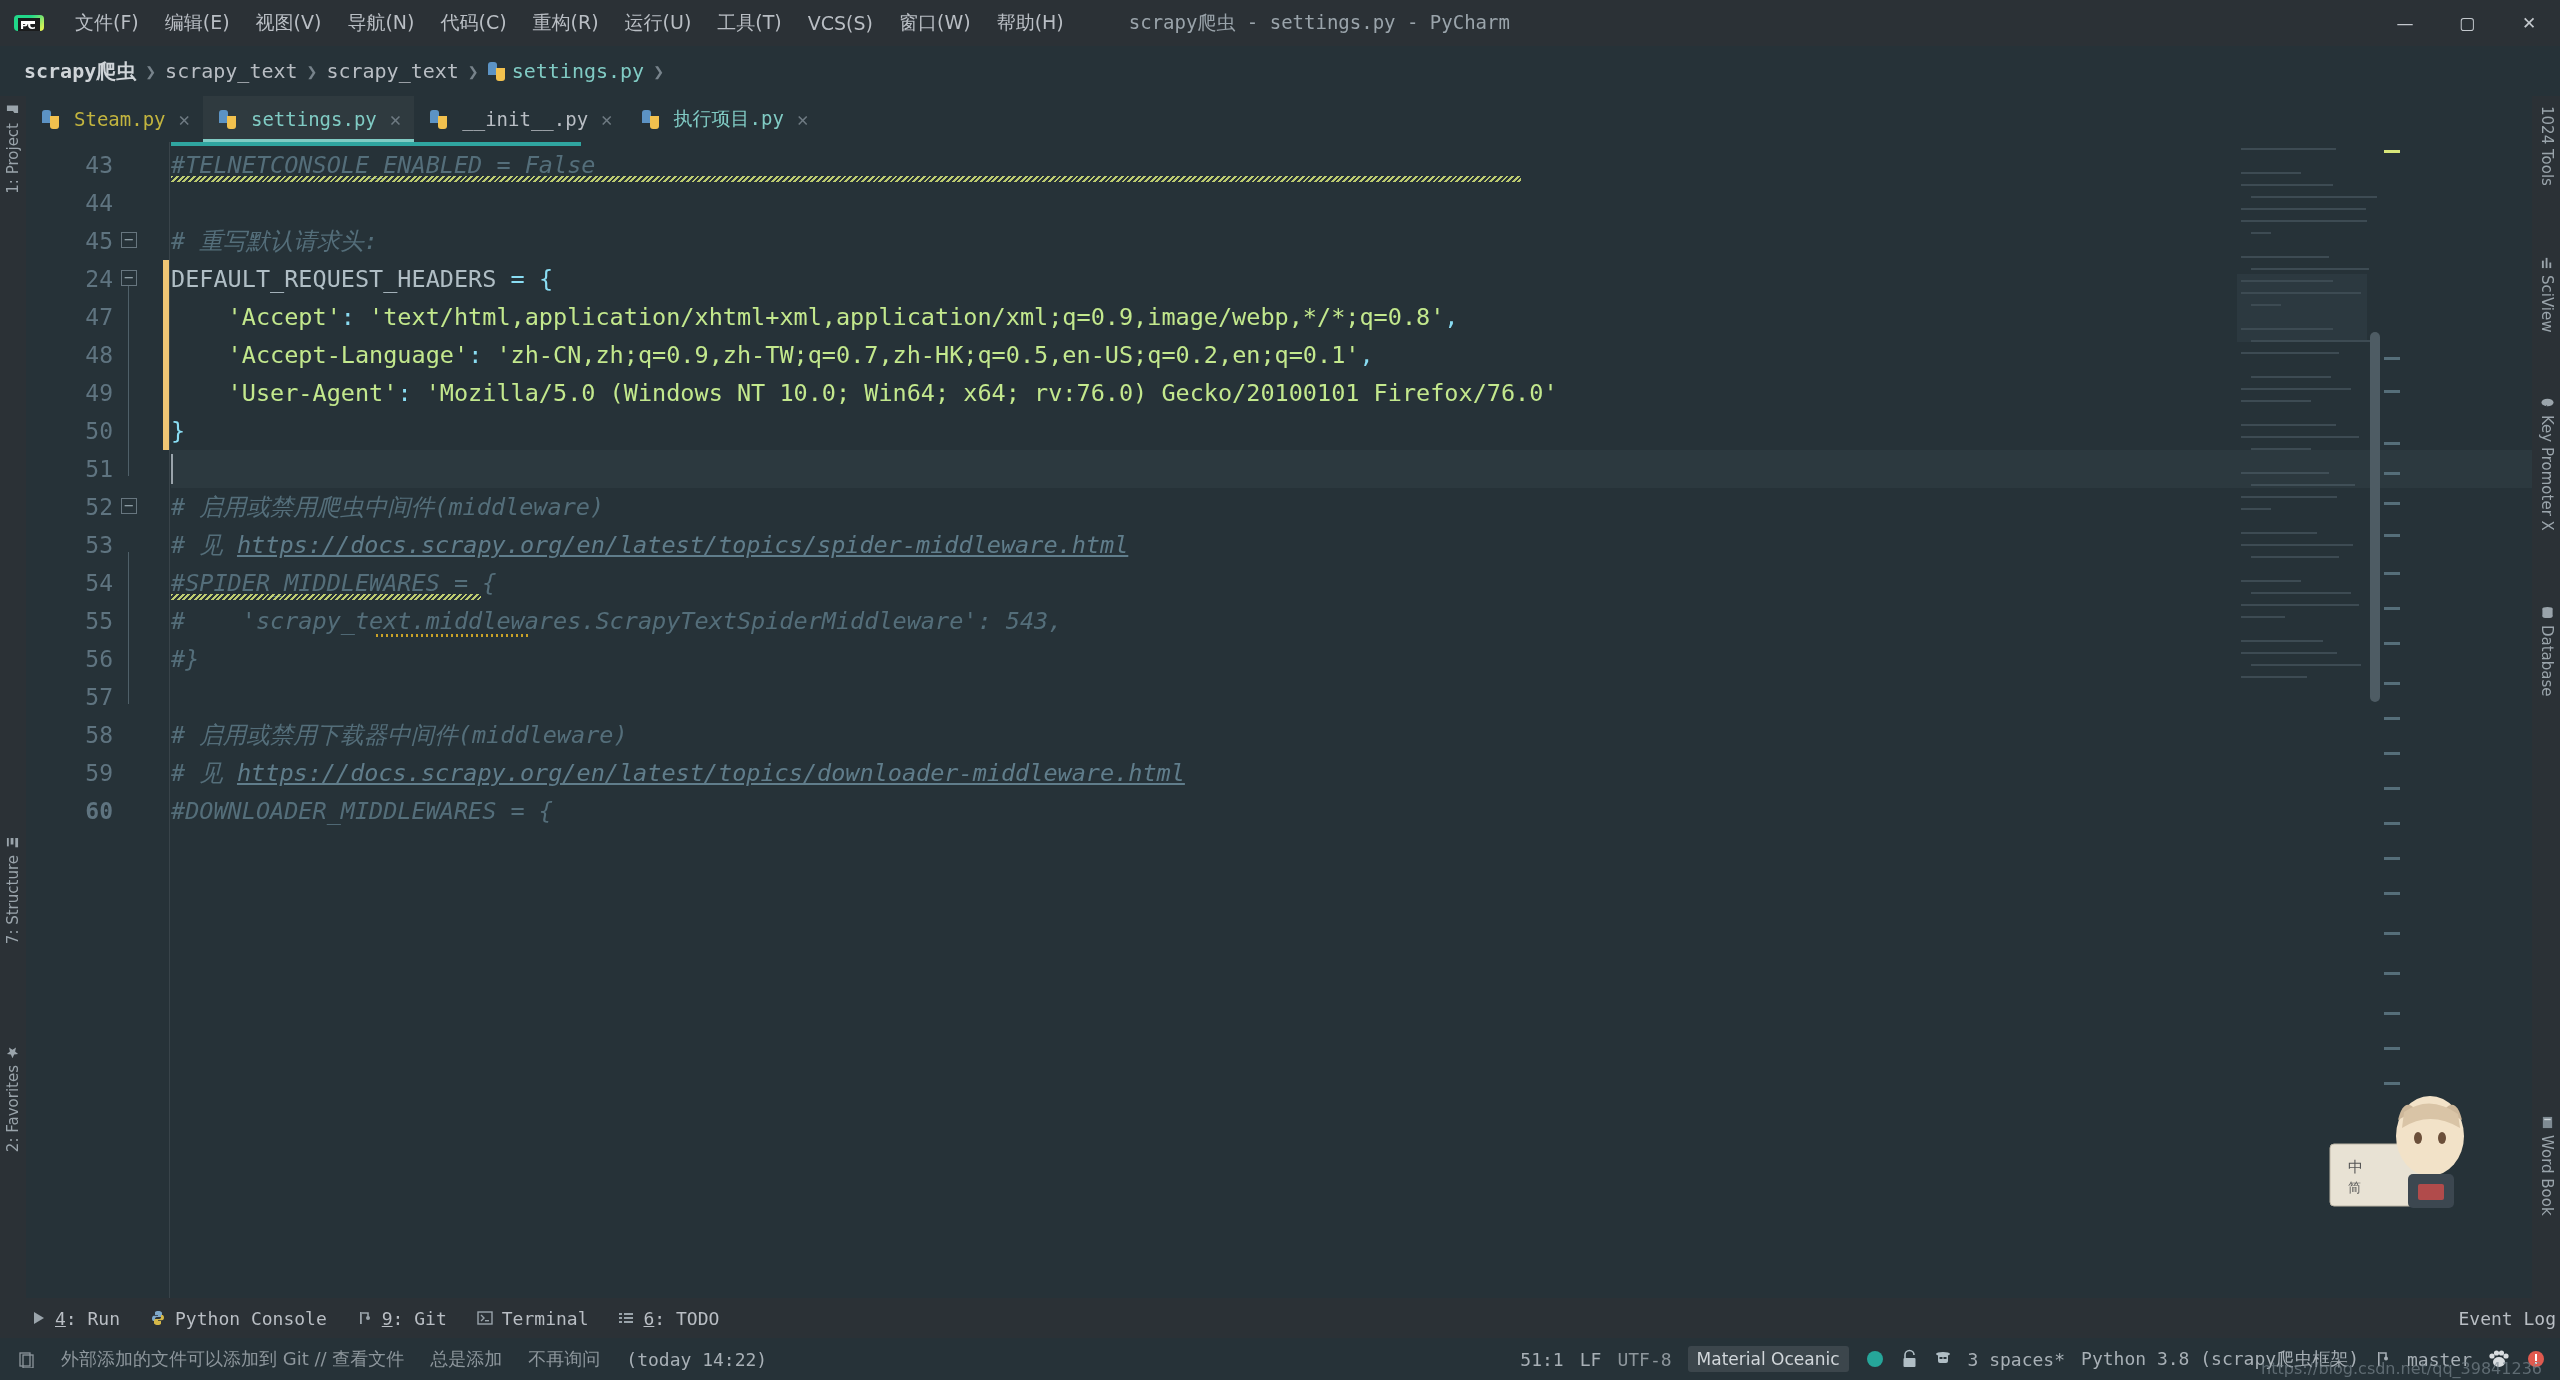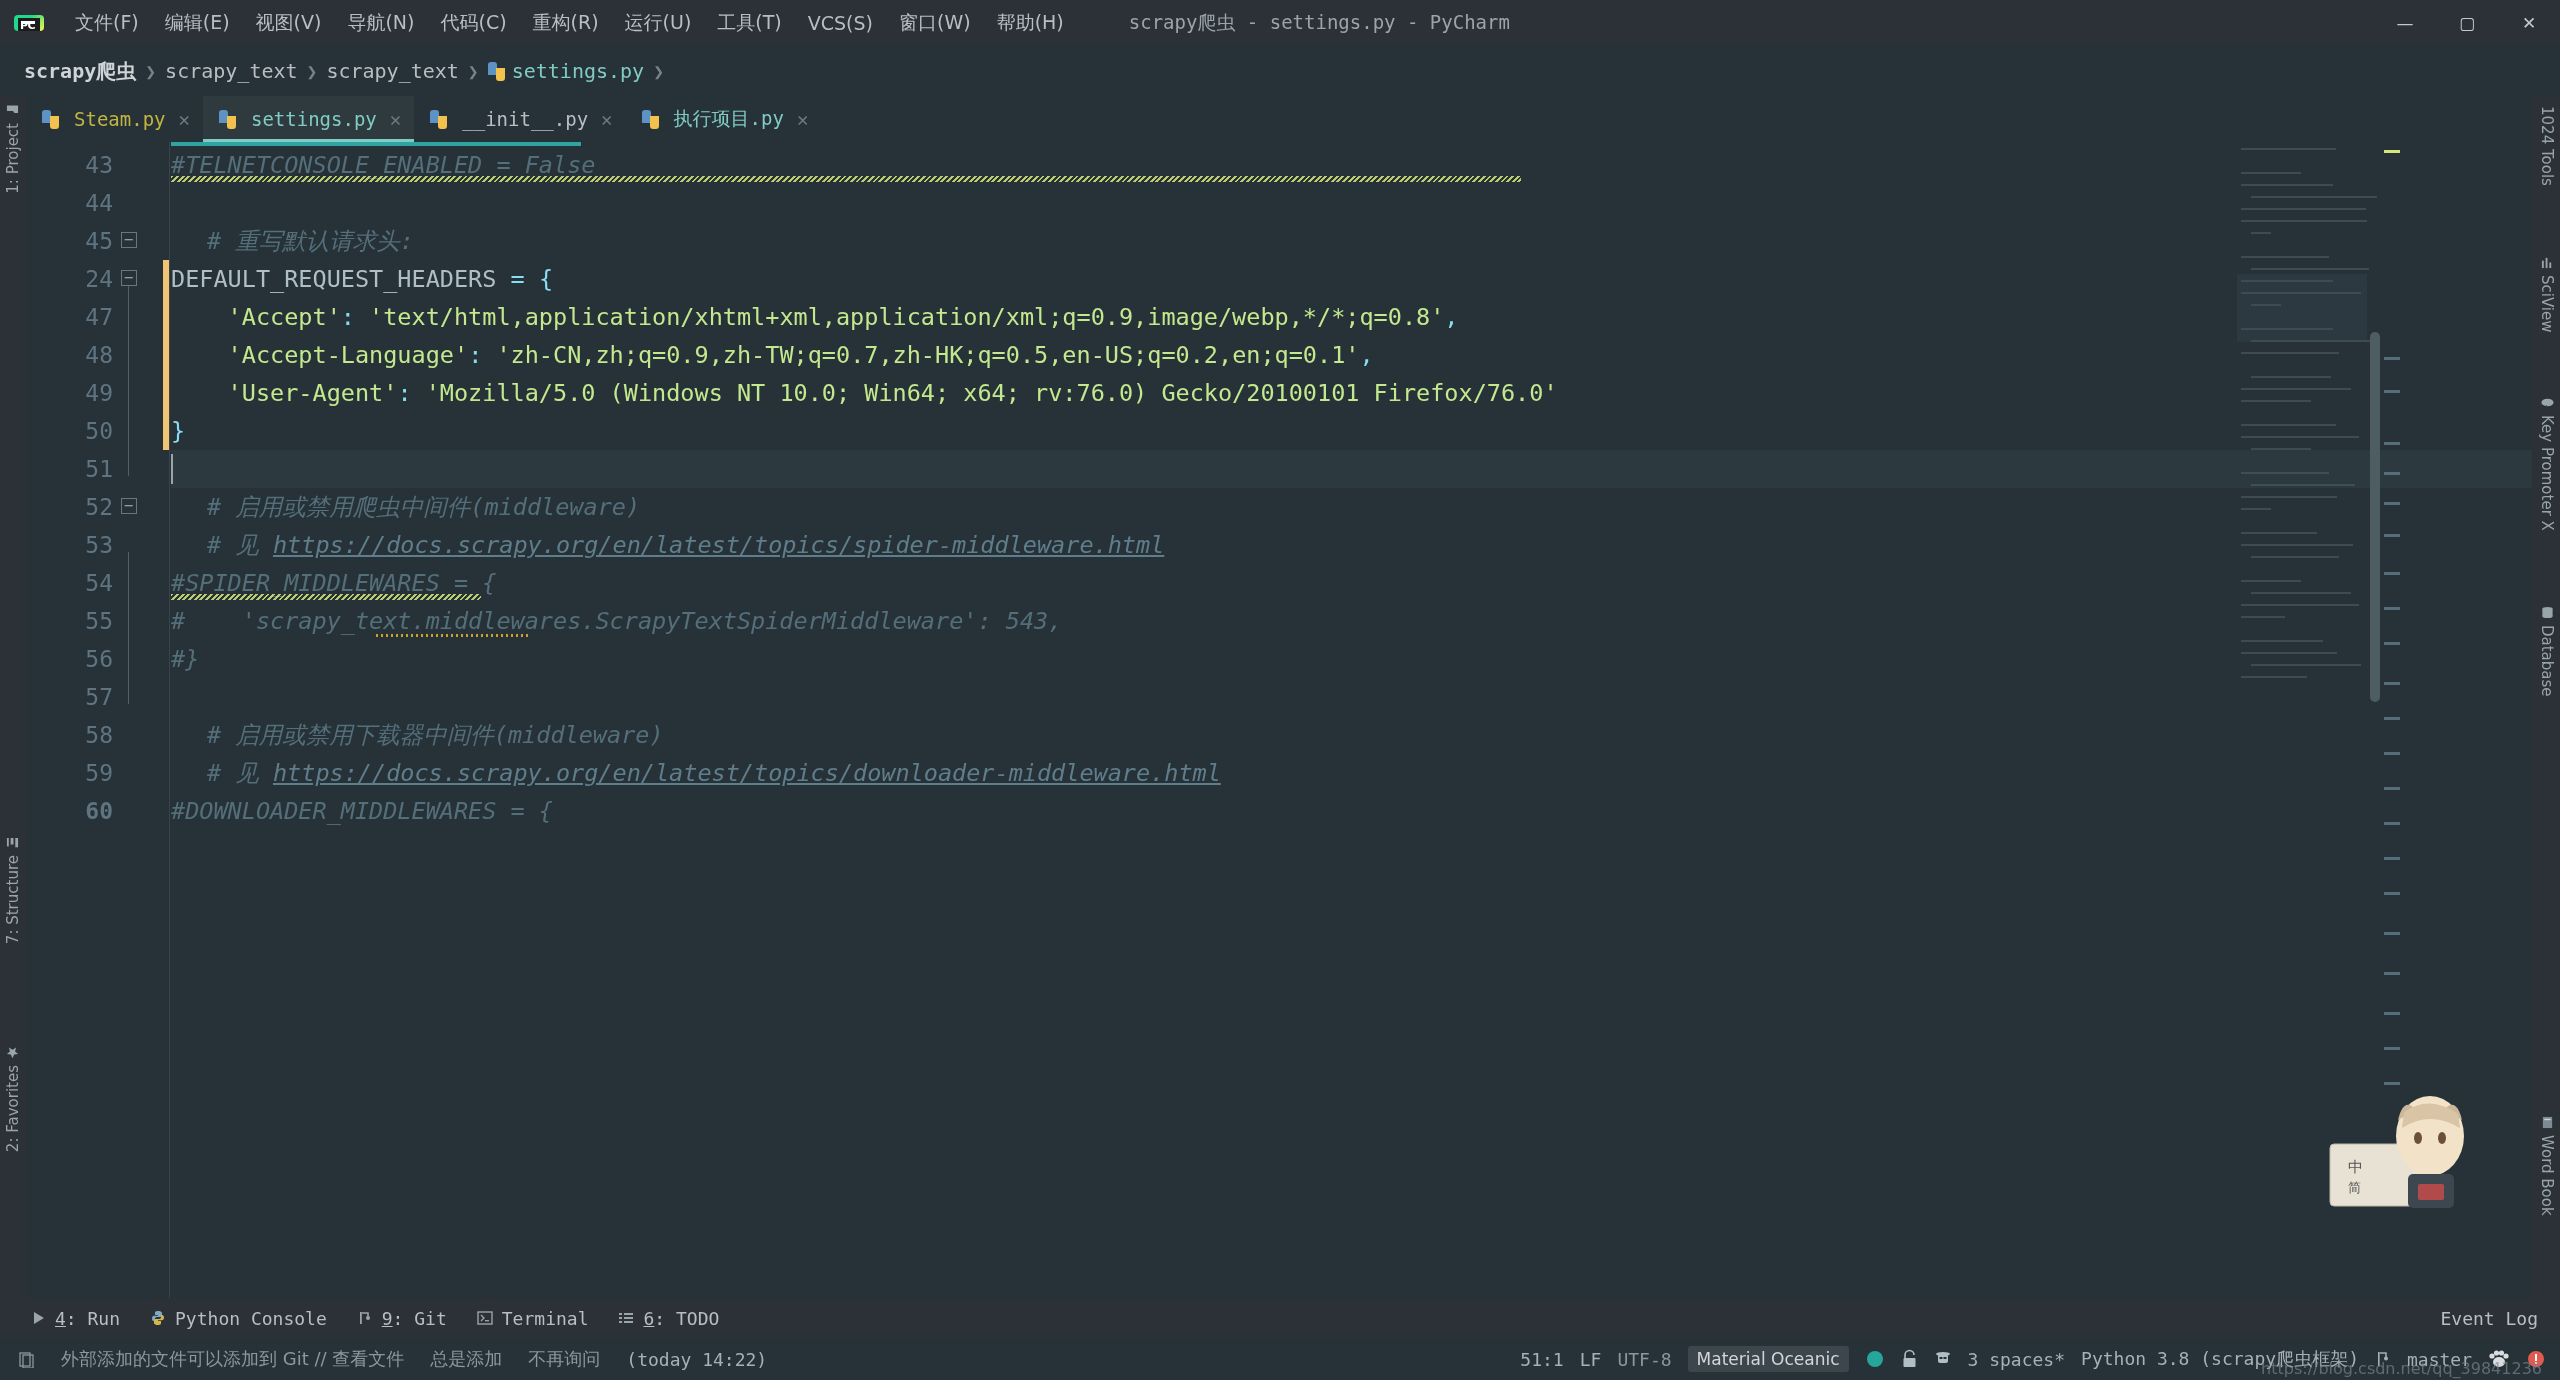--- a/index.html
+++ b/index.html
@@ -181,21 +181,21 @@
   }
   .cline {
     position: absolute; left: 0; height: 38px; line-height: 38px;
     white-space: pre; letter-spacing: 0px;
   }
   .cur-line {
     position: absolute; left: 0; right: 0; height: 38px;
     background: #2c393f;
   }
   .c-comment { color: #546e7a; font-style: italic; }
-  .c-comment-cn { color: #546e7a; font-style: italic; padding-left: 36px; }
+  .c-comment-cn { color: #546e7a; font-style: italic; }
   .c-var { color: #b0bec5; }
   .c-op { color: #89ddf3; }
   .c-str { color: #c3e88d; }
   .c-punc { color: #89ddf3; }
   .c-link { color: #607d8b; font-style: italic; text-decoration: underline; }
   .squiggle {
     position: absolute; height: 6px;
     background: repeating-linear-gradient(135deg,#d7e67a 0 2px,transparent 2px 4px);
     opacity: .85;
   }
@@ -241,21 +241,21 @@
     position: absolute; left: 0; bottom: 42px; width: 2560px; height: 40px;
     background: #2b3136; display: flex; align-items: center;
   }
   .bb-item {
     display: flex; align-items: center; gap: 9px;
     font-family: "DejaVu Sans Mono", monospace; font-size: 18px;
     color: #b9bec4; margin-left: 30px; white-space: nowrap;
   }
   .bb-item u { text-decoration: underline; }
   #bb-right {
-    position: absolute; right: 22px; display: flex; align-items: center;
+    position: absolute; right: 4px; display: flex; align-items: center;
     gap: 10px;
   }
 
   
   #statusbar {
     position: absolute; left: 0; bottom: 0; width: 2560px; height: 42px;
     background: #263238; display: flex; align-items: center;
   }
   .sb-text {
     font-family: "DejaVu Sans", sans-serif; font-size: 18px; color: #8d969c;

